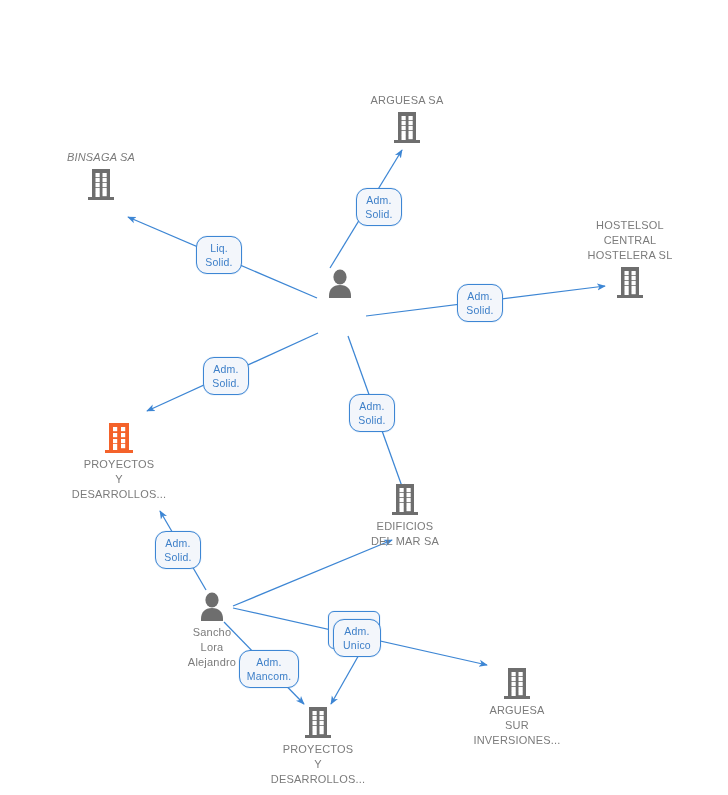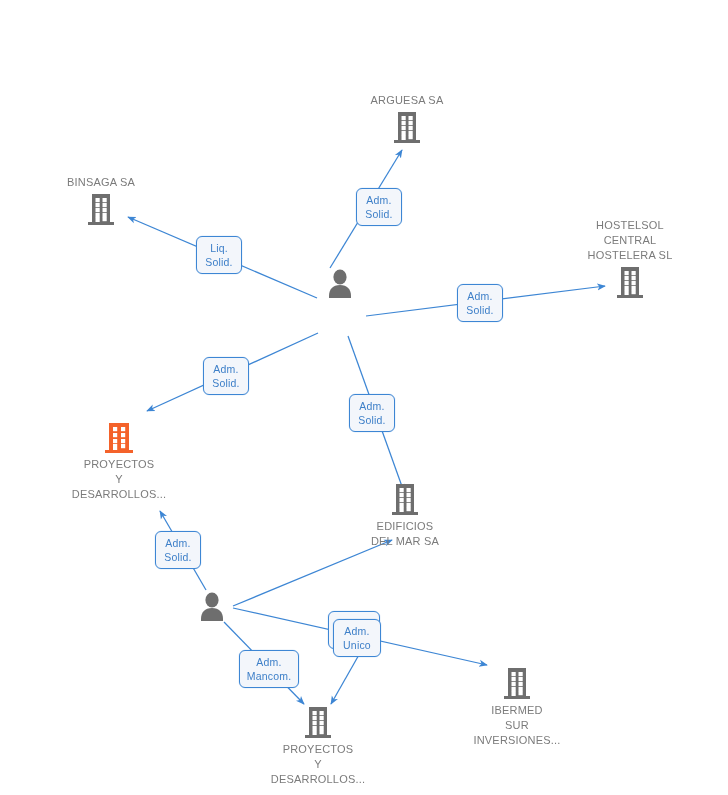--- a/index.html
+++ b/index.html
@@ -61,21 +61,21 @@
     color:#3d7fc8;
     font-size:10.5px;
     line-height:14px;
     text-align:center;
     padding:4px 6px 5px 6px;
     white-space:pre-line;
     letter-spacing:.2px;
     box-shadow:0 0 0 .5px rgba(61,134,212,.15);
   }
   .chip.behind{ z-index:1; color:transparent; }
-  .chip.front{ z-index:3; }
+  .chip.front{ z-index:3;border-radius:11px; }
 
   
   #watermark{
     position:absolute;
     right:8px;
     bottom:6px;
     font-size:15px;
     line-height:18px;
     white-space:nowrap;
     text-align:right;
@@ -133,21 +133,21 @@
               <rect x="10.5" y="16" width="4.2" height="4.2"></rect>
               <rect x="17.5" y="16" width="4.2" height="4.2"></rect>
               <rect x="10.5" y="21" width="4.2" height="4.2"></rect>
               <rect x="17.5" y="21" width="4.2" height="4.2"></rect>
               <rect x="10.5" y="25" width="4.2" height="5"></rect>
               <rect x="17.5" y="25" width="4.2" height="4.2"></rect>
             </g>
           </g>
         </svg>
       </div>
-      <div class="node company" style="left: 101px; top: 147px;">
+      <div class="node company" style="left: 101px; top: 122px; font-style: italic;">
         <span class="label label-top">BINSAGA SA</span>
         <svg viewBox="0 0 32 34" class="glyph">
           <g fill="#6e6e6e">
             <path d="M7 2 h18 v28 h-18 z M3 30 h26 v3 h-26 z"></path>
             <g fill="#ffffff">
               <rect x="10.5" y="6" width="4.2" height="4.2"></rect>
               <rect x="17.5" y="6" width="4.2" height="4.2"></rect>
               <rect x="10.5" y="11" width="4.2" height="4.2"></rect>
               <rect x="17.5" y="11" width="4.2" height="4.2"></rect>
               <rect x="10.5" y="16" width="4.2" height="4.2"></rect>
@@ -227,40 +227,43 @@
           </g>
         </svg>
         <span class="label label-bottom">EDIFICIOS
 DEL MAR SA</span>
       </div>
       <div class="node person" style="left: 212px; top: 561px;">
         <svg viewBox="0 0 32 34" class="glyph">
           <ellipse cx="16" cy="11" rx="6.6" ry="7.4" fill="#6e6e6e"></ellipse>
           <path d="M16 19 c-7.2 0 -11 4.6 -11 10.6 v2.4 h22 v-2.4 c0 -6 -3.8 -10.6 -11 -10.6 z" fill="#6e6e6e"></path>
         </svg>
+        <span class="label label-bottom">Sancho
+Lora
+Alejandro</span>
       </div>
       <div class="node company" style="left: 517px; top: 638px;">
         <svg viewBox="0 0 32 34" class="glyph">
           <g fill="#6e6e6e">
             <path d="M7 2 h18 v28 h-18 z M3 30 h26 v3 h-26 z"></path>
             <g fill="#ffffff">
               <rect x="10.5" y="6" width="4.2" height="4.2"></rect>
               <rect x="17.5" y="6" width="4.2" height="4.2"></rect>
               <rect x="10.5" y="11" width="4.2" height="4.2"></rect>
               <rect x="17.5" y="11" width="4.2" height="4.2"></rect>
               <rect x="10.5" y="16" width="4.2" height="4.2"></rect>
               <rect x="17.5" y="16" width="4.2" height="4.2"></rect>
               <rect x="10.5" y="21" width="4.2" height="4.2"></rect>
               <rect x="17.5" y="21" width="4.2" height="4.2"></rect>
               <rect x="10.5" y="25" width="4.2" height="5"></rect>
               <rect x="17.5" y="25" width="4.2" height="4.2"></rect>
             </g>
           </g>
         </svg>
-        <span class="label label-bottom">IBERMED
+        <span class="label label-bottom">ARGUESA
 SUR
 INVERSIONES...</span>
       </div>
       <div class="node company" style="left: 318px; top: 677px;">
         <svg viewBox="0 0 32 34" class="glyph">
           <g fill="#6e6e6e">
             <path d="M7 2 h18 v28 h-18 z M3 30 h26 v3 h-26 z"></path>
             <g fill="#ffffff">
               <rect x="10.5" y="6" width="4.2" height="4.2"></rect>
               <rect x="17.5" y="6" width="4.2" height="4.2"></rect>

